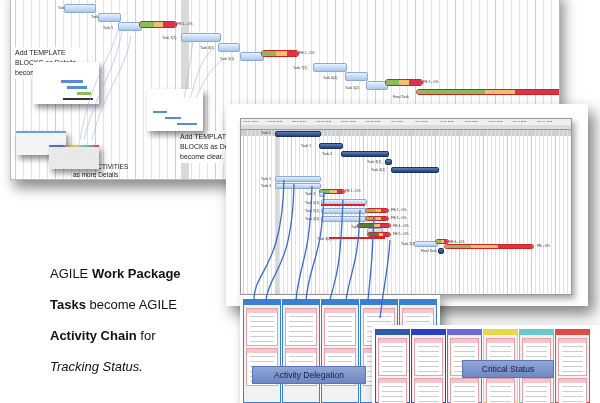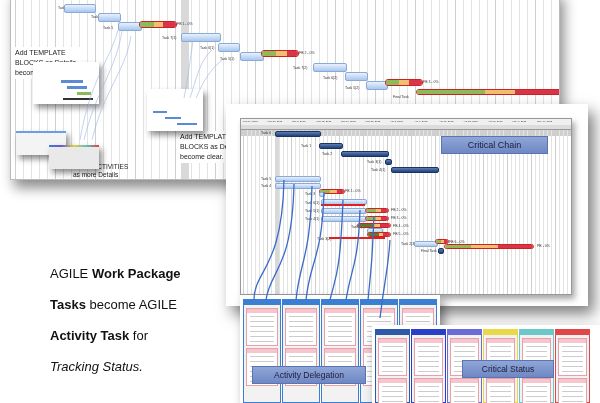--- a/index.html
+++ b/index.html
@@ -293,21 +293,20 @@
       <div class="vgrid" style="left: 302px; top: 11px;"></div>
       <div class="vgrid" style="left: 306px; top: 11px;"></div>
       <div class="vgrid" style="left: 310px; top: 11px;"></div>
       <div class="vgrid major" style="left: 314px; top: 11px;"></div>
       <div class="vgrid" style="left: 318px; top: 11px;"></div>
       <div class="vgrid" style="left: 322px; top: 11px;"></div>
       <div class="vgrid" style="left: 326px; top: 11px;"></div>
     </div>
   <div class="shade-col" style="left:34px;top:11px;width:4px;"></div>
 
-  <div class="cc-title" style="left:200px;top:17px;width:105px;height:16px;line-height:16px;">Critical Chain</div>
 
   <span class="lbl" style="left:20px;top:12px;">Task 0</span>
   <div class="bar dark" style="left:34px;top:12px;width:44px;height:4px;"></div>
   <span class="lbl" style="left:60px;top:25px;">Task 1</span>
   <div class="bar dark" style="left:78px;top:24px;width:22px;height:4px;"></div>
   <span class="lbl" style="left:81px;top:33px;">Task 2</span>
   <div class="bar dark" style="left:100px;top:32px;width:46px;height:4px;"></div>
   <span class="lbl" style="left:126px;top:41px;">Task 3(1)</span>
   <div class="bar dark" style="left:144px;top:40px;width:5px;height:4px;"></div>
   <span class="lbl" style="left:130px;top:49px;">Task 4(1)</span>
@@ -377,21 +376,21 @@
       <span style="width:30%;background:#8dbb5a"></span>
       <span style="width:30%;background:#f0c070"></span>
       <span style="width:40%;background:#d9344a"></span>
     </div>
   <span class="lbl" style="left:296px;top:125px;">PB - 0%</span>
 </div>
 
 <div id="desc" class="abs">
   <div><span>AGILE </span><b>Work Package</b></div>
   <div><b>Tasks</b><span> become AGILE</span></div>
-  <div><b>Activity Task</b><span> for</span></div>
+  <div><b>Activity Chain</b><span> for</span></div>
   <div><i>Tracking Status.</i></div>
 </div>
 
 <div class="board" style="left:240px;top:295px;width:200px;height:108px;" id="deleg-board">
     <div class="col" style="left: 3px; width: 36px; border-color: rgb(59, 127, 210);">
       <div class="head" style="background: rgb(59, 127, 210);"></div>
       <div class="card" style="top: 8px; height: 36px;">
         <div class="ch"></div>
         <div class="line" style="top: 7px;"></div>
         <div class="line" style="top: 12px;"></div>

